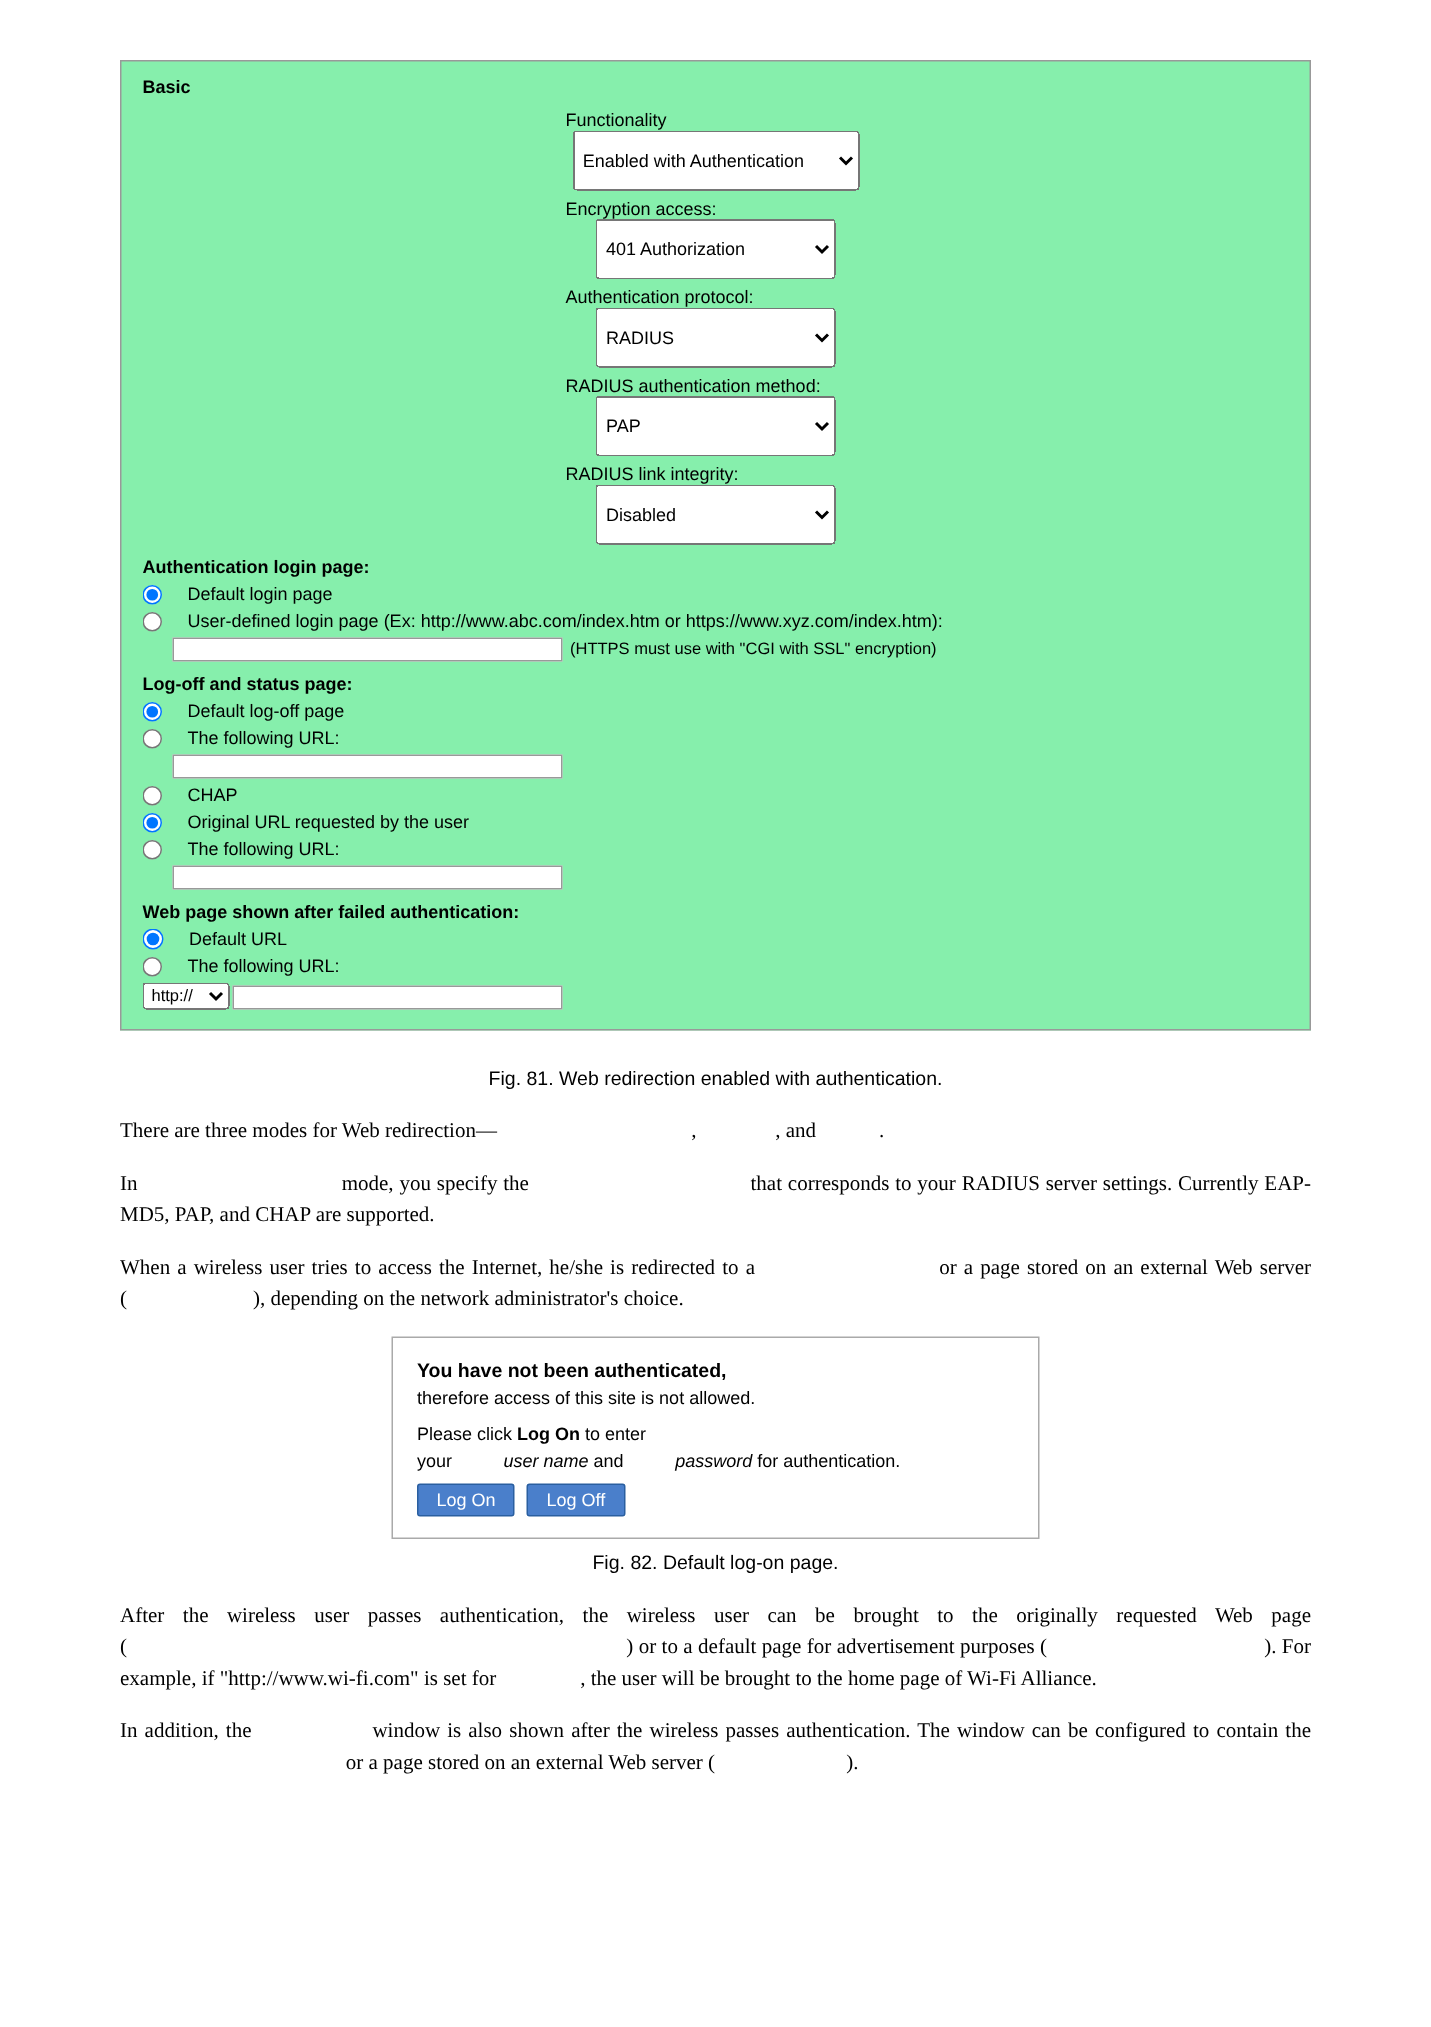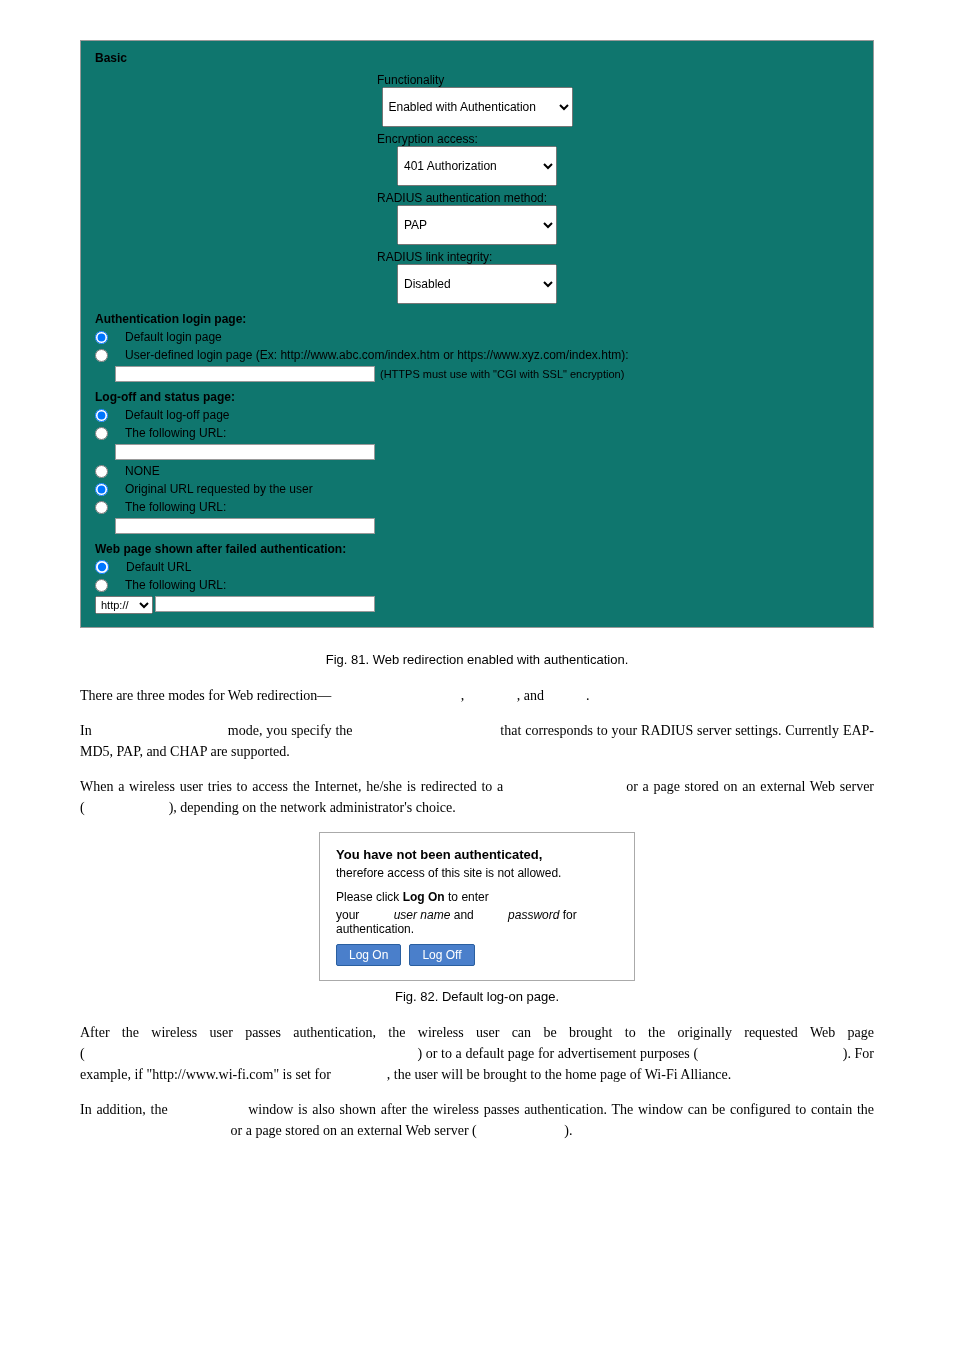--- a/index.html
+++ b/index.html
@@ -13,21 +13,21 @@
     }
     .main-container {
       max-width: 800px;
       margin: 0 auto;
     }
     
     .config-box {
       border: 1px solid #999;
       padding: 10px 14px;
       margin-bottom: 24px;
-      background: #0f766e;
+      background: #86efac;
       font-size: 12px;
       font-family: Arial, sans-serif;
     }
     .config-box .section-title {
       font-weight: bold;
       font-size: 12px;
       margin-bottom: 8px;
     }
     .config-row {
       display: flex;
@@ -89,21 +89,21 @@
       line-height: 1.5;
       margin-bottom: 14px;
       text-align: justify;
     }
     
     .login-box {
       border: 1px solid #aaa;
       padding: 14px 16px;
       font-family: Arial, sans-serif;
       font-size: 12px;
-      width: 316px;
+      width: 432px;
       margin: 0 auto 6px auto;
       background: #fff;
     }
     .login-box .bold-msg {
       font-weight: bold;
       font-size: 13px;
       margin-bottom: 4px;
     }
     .login-box .sub-msg {
       font-size: 12px;
@@ -129,21 +129,21 @@
       padding: 3px 12px;
       font-size: 12px;
       cursor: pointer;
       border-radius: 2px;
     }
     .none-row {
       margin: 4px 0;
     }
     .http-prefix-row {
       display: flex;
-      align-items: flex-start;
+      align-items: flex-end;
       margin: 3px 0 3px 0;
     }
     .http-prefix-row select {
       font-size: 11px;
       padding: 1px;
       margin-right: 2px;
     }
     .http-prefix-row input[type=text] {
       width: 220px;
       font-size: 11px;
@@ -169,20 +169,27 @@
     </div>
 
     <div class="config-row">
       <span class="label">Encryption access:</span>
       <select>
         <option>401 Authorization</option>
         <option>None</option>
       </select>
     </div>
 
+    <div class="config-row">
+      <span class="label">Authentication protocol:</span>
+      <select>
+        <option>RADIUS</option>
+        <option>Local</option>
+      </select>
+    </div>
 
     <div class="config-row">
       <span class="label">RADIUS authentication method:</span>
       <select>
         <option>PAP</option>
         <option>CHAP</option>
         <option>EAP-MD5</option>
       </select>
     </div>
 
@@ -221,21 +228,21 @@
     <div class="radio-row">
       <input type="radio" name="logoff_page" style="">
       <span>The following URL:</span>
     </div>
     <div class="url-input-row">
       <input type="text" style="">
     </div>
 
     <div class="radio-row none-row">
       <input type="radio" name="logoff_page" style="">
-      <span>NONE</span>
+      <span>CHAP</span>
     </div>
 
 
     <div class="radio-row">
       <input type="radio" name="success_page" checked="" style="">
       <span>Original URL requested by the user</span>
     </div>
 
     <div class="radio-row">
       <input type="radio" name="success_page" style="">

